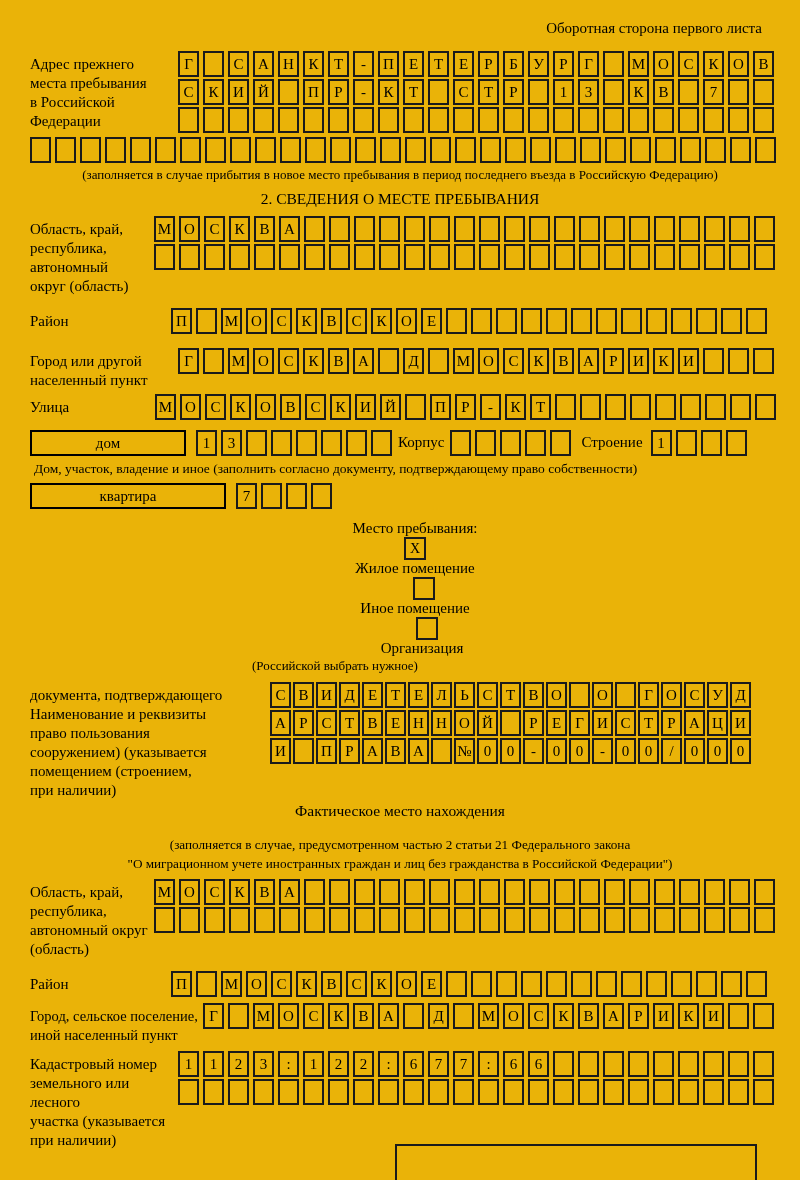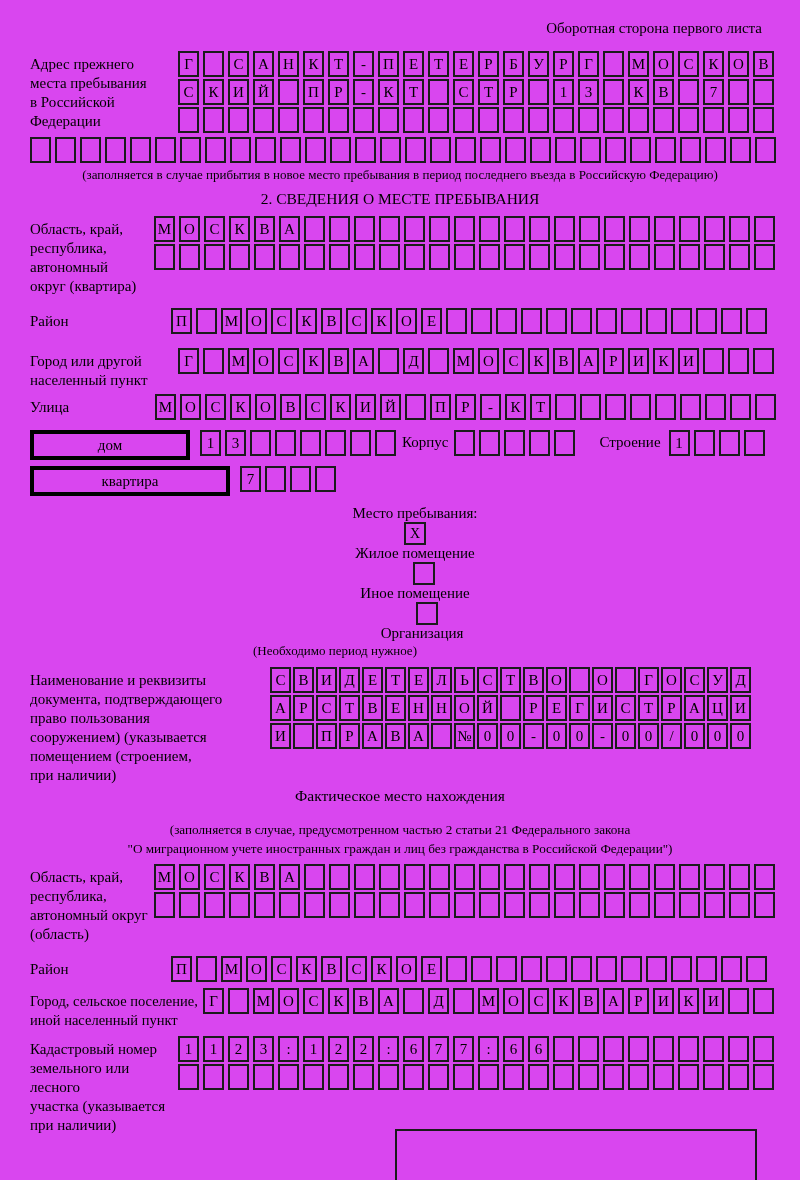--- a/index.html
+++ b/index.html
@@ -1,17 +1,17 @@
 <!DOCTYPE html>
 <html><head>
 <meta charset="utf-8">
 <style>
   html,body{margin:0;padding:0;background:#ffffff;}
   .page{
-    width:800px;height:1180px;background:#d946ef;color:#000;
+    width:800px;height:1180px;background:#eab308;color:#000;
     font-family:"Liberation Serif","DejaVu Serif",serif;
     position:relative;overflow:hidden;
   }
   .header-note{ text-align:right; padding:20px 38px 0 0; font-size:15px; }
 
   
   .cellrow{ display:flex; white-space:nowrap; margin-bottom:2px; height:26px; }
   .cell{
     box-sizing:content-box; width:17px; height:22px;
     border:2px solid #1b1b1b; margin-right:4px;
@@ -29,21 +29,21 @@
   .w240{ width:240px; flex:0 0 240px; }
   .w173{ width:173px; flex:0 0 173px; font-size:14.5px; }
 
   .fullrow{ padding-left:30px; margin-top:2px; }
 
   .caption-center{ text-align:center; font-size:13px; margin-top:4px; }
   .caption-left{ font-size:13.5px; padding-left:34px; margin-top:3px; }
   .sec-title{ text-align:center; font-weight:normal; font-size:15.5px; margin-top:7px; }
 
   .named-box{
-    box-sizing:content-box; border:4px solid #000000; height:22px;
+    box-sizing:content-box; border:2px solid #000000; height:22px;
     display:inline-flex; align-items:center; justify-content:center;
     font-size:15px;
   }
   .house-box{ width:152px; margin-right:10px; }
   .apt-box{ width:192px; margin-right:10px; }
   .inline-lbl{ font-size:15px; padding-top:4px; }
 
   .stay-row{ display:flex; align-items:center; padding-left:30px; margin-top:9px;flex-direction:column; }
   .checkbox{
     box-sizing:content-box; width:18px; height:19px; border:2px solid #1b1b1b;
@@ -189,21 +189,21 @@
     </div>
   <div class="caption-center">(заполняется в случае прибытия в новое место пребывания в период последнего въезда в Российскую Федерацию)</div>
 
   <div class="sec-title">2. СВЕДЕНИЯ О МЕСТЕ ПРЕБЫВАНИЯ</div>
 
   <div class="field mt8">
     <div class="lbl w124">
         <div>Область, край,</div>
         <div>республика,</div>
         <div>автономный</div>
-        <div>округ (квартира)</div>
+        <div>округ (область)</div>
       </div>
     <div>
       <div class="cellrow">
           <span class="cell">М</span>
           <span class="cell">О</span>
           <span class="cell">С</span>
           <span class="cell">К</span>
           <span class="cell">В</span>
           <span class="cell">А</span>
           <span class="cell"></span>
@@ -363,54 +363,55 @@
         <span class="cell"></span>
       </div>
     <div class="inline-lbl" style="margin:0 6px 0 2px;">Корпус</div>
     <div class="cellrow">
         <span class="cell"></span>
         <span class="cell"></span>
         <span class="cell"></span>
         <span class="cell"></span>
         <span class="cell"></span>
       </div>
-    <div class="inline-lbl" style="margin:0 8px 0 20px;">Строение</div>
+    <div class="inline-lbl" style="margin:0 8px 0 6px;">Строение</div>
     <div class="cellrow">
         <span class="cell">1</span>
         <span class="cell"></span>
         <span class="cell"></span>
         <span class="cell"></span>
       </div>
   </div>
+  <div class="caption-left">Дом, участок, владение и иное (заполнить согласно документу, подтверждающему право собственности)</div>
 
   <div class="field mt6">
     <div class="named-box apt-box">квартира</div>
     <div class="cellrow">
         <span class="cell">7</span>
         <span class="cell"></span>
         <span class="cell"></span>
         <span class="cell"></span>
       </div>
   </div>
 
   <div class="stay-row">
     <span class="inline-lbl" style="padding-top:0;">Место пребывания:</span>
     <span class="checkbox">X</span>
     <span style="font-size:15px;">Жилое помещение</span>
     <span class="checkbox" style="margin-left:28px;"></span>
     <span style="font-size:15px;">Иное помещение</span>
     <span class="checkbox" style="margin-left:34px;"></span>
     <span style="font-size:15px;margin-left:14px;">Организация</span>
   </div>
-  <div class="stay-note">(Необходимо период нужное)</div>
+  <div class="stay-note">(Российской выбрать нужное)</div>
 
   <div class="field mt8">
     <div class="lbl w240">
+        <div>документа, подтверждающего</div>
         <div>Наименование и реквизиты</div>
-        <div>документа, подтверждающего</div>
         <div>право пользования</div>
         <div>сооружением) (указывается</div>
         <div>помещением (строением,</div>
         <div>при наличии)</div>
       </div>
     <div class="tight">
       <div class="cellrow">
           <span class="cell">С</span>
           <span class="cell">В</span>
           <span class="cell">И</span>

